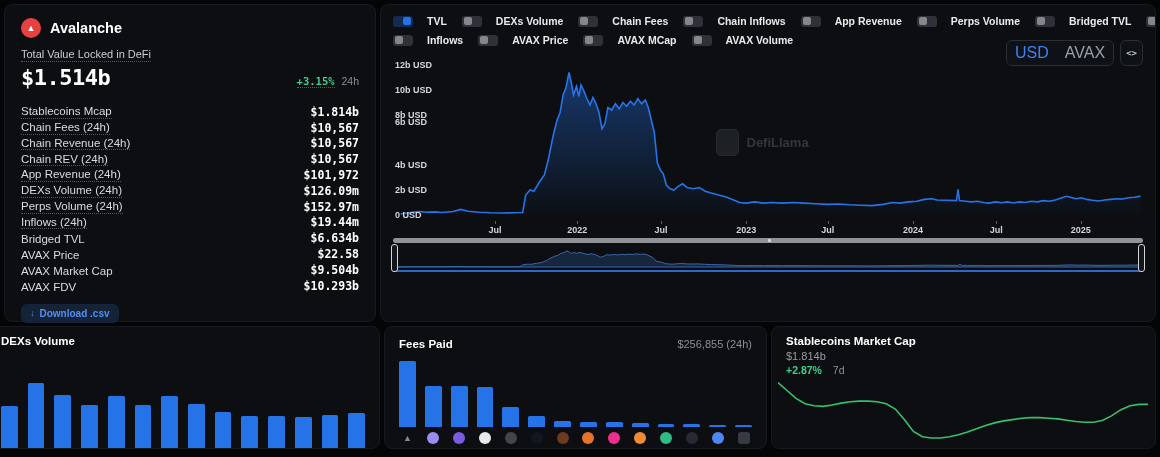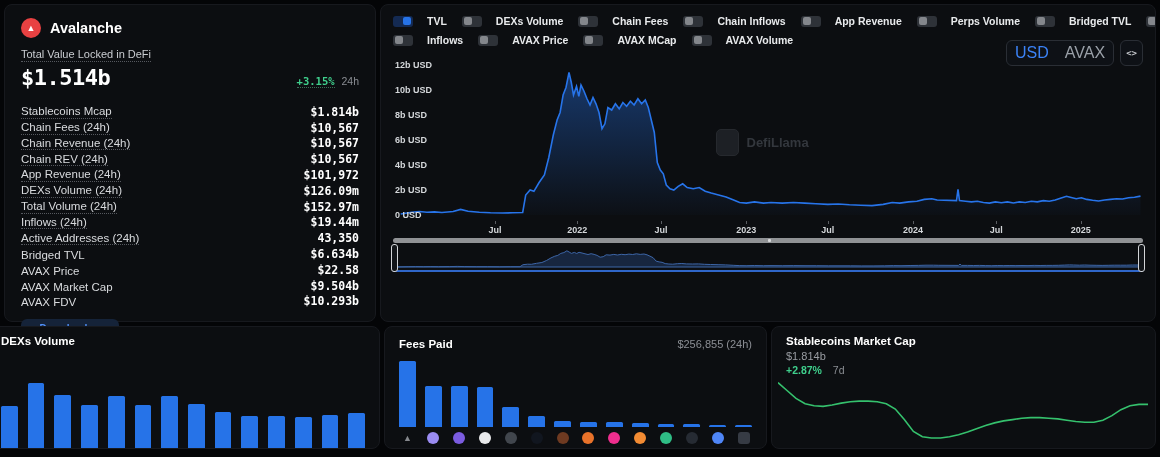--- a/index.html
+++ b/index.html
@@ -121,30 +121,26 @@
           </div>
           <div class="mrow">
             <span class="mlabel dot">App Revenue (24h)</span>
             <span class="mvalue">$101,972</span>
           </div>
           <div class="mrow">
             <span class="mlabel dot">DEXs Volume (24h)</span>
             <span class="mvalue">$126.09m</span>
           </div>
           <div class="mrow">
-            <span class="mlabel dot">Total Volume (24h)</span>
+            <span class="mlabel dot">Perps Volume (24h)</span>
             <span class="mvalue">$152.97m</span>
           </div>
           <div class="mrow">
             <span class="mlabel dot">Inflows (24h)</span>
             <span class="mvalue">$19.44m</span>
-          </div>
-          <div class="mrow">
-            <span class="mlabel dot">Active Addresses (24h)</span>
-            <span class="mvalue">43,350</span>
           </div>
           <div class="mrow">
             <span class="mlabel">Bridged TVL</span>
             <span class="mvalue">$6.634b</span>
           </div>
           <div class="mrow">
             <span class="mlabel">AVAX Price</span>
             <span class="mvalue">$22.58</span>
           </div>
           <div class="mrow">
@@ -259,21 +255,21 @@
           <path id="tvl-area" fill="url(#tvlgrad)" stroke="none" d="M7.7,157.0 L19.0,155.3 L26.4,154.5 L33.9,155.3 L41.4,154.9 L48.9,155.5 L60.1,154.5 L67.6,152.4 L75.1,154.3 L86.3,155.3 L97.5,155.8 L109.5,156.0 L119.9,155.8 L129.7,155.5 L132.7,138.0 L137.1,133.0 L140.9,134.3 L146.1,125.5 L151.4,118.0 L155.8,100.5 L160.3,78.0 L164.1,63.0 L167.1,55.5 L170.1,38.0 L173.0,30.5 L176.0,15.5 L178.3,25.5 L180.5,38.0 L183.5,29.3 L185.8,39.3 L188.0,28.0 L191.0,34.2 L194.0,41.8 L197.0,48.0 L200.0,40.5 L203.0,46.8 L206.0,55.5 L209.0,71.7 L211.9,66.8 L214.9,50.5 L218.7,53.0 L222.4,46.8 L226.2,51.8 L229.9,45.5 L233.6,49.3 L237.4,44.3 L241.1,48.0 L244.9,41.8 L248.6,46.8 L252.3,43.0 L255.3,50.5 L258.3,63.0 L261.3,75.5 L264.3,105.5 L267.3,113.0 L270.3,116.8 L273.3,128.0 L277.0,131.8 L280.8,133.0 L285.2,129.3 L289.7,126.8 L294.2,130.5 L300.2,131.8 L306.2,130.5 L312.2,134.3 L318.2,136.1 L325.6,138.0 L333.1,139.9 L340.6,143.0 L346.6,145.5 L353.3,146.1 L361.5,144.9 L370.5,146.1 L378.0,145.5 L389.2,146.1 L400.4,145.5 L411.7,146.1 L422.9,146.8 L434.8,147.4 L445.3,147.0 L456.5,147.8 L467.8,148.3 L479.0,148.6 L490.2,147.4 L499.2,145.5 L506.7,146.1 L515.6,144.9 L523.9,144.3 L531.3,142.4 L538.8,141.8 L544.1,143.0 L563.5,143.6 L565.0,132.4 L566.5,143.6 L572.5,144.3 L578.5,144.9 L584.4,144.3 L590.4,145.5 L596.4,146.1 L602.4,144.9 L608.4,145.8 L614.4,144.9 L620.4,146.0 L626.3,144.9 L632.3,145.5 L638.3,144.3 L644.3,144.9 L650.3,143.6 L656.3,144.3 L662.2,143.0 L668.2,141.1 L673.5,139.3 L677.2,140.3 L683.2,141.8 L688.4,140.8 L693.7,142.4 L699.6,143.3 L705.6,144.0 L711.6,143.0 L717.6,142.4 L723.6,141.8 L729.6,142.0 L735.5,140.8 L741.5,140.3 L747.5,139.1 L747.5,158 L7.7,158 Z"></path>
           <path id="tvl-line" fill="none" stroke-width="1.6" d="M7.7,157.0 L19.0,155.3 L26.4,154.5 L33.9,155.3 L41.4,154.9 L48.9,155.5 L60.1,154.5 L67.6,152.4 L75.1,154.3 L86.3,155.3 L97.5,155.8 L109.5,156.0 L119.9,155.8 L129.7,155.5 L132.7,138.0 L137.1,133.0 L140.9,134.3 L146.1,125.5 L151.4,118.0 L155.8,100.5 L160.3,78.0 L164.1,63.0 L167.1,55.5 L170.1,38.0 L173.0,30.5 L176.0,15.5 L178.3,25.5 L180.5,38.0 L183.5,29.3 L185.8,39.3 L188.0,28.0 L191.0,34.2 L194.0,41.8 L197.0,48.0 L200.0,40.5 L203.0,46.8 L206.0,55.5 L209.0,71.7 L211.9,66.8 L214.9,50.5 L218.7,53.0 L222.4,46.8 L226.2,51.8 L229.9,45.5 L233.6,49.3 L237.4,44.3 L241.1,48.0 L244.9,41.8 L248.6,46.8 L252.3,43.0 L255.3,50.5 L258.3,63.0 L261.3,75.5 L264.3,105.5 L267.3,113.0 L270.3,116.8 L273.3,128.0 L277.0,131.8 L280.8,133.0 L285.2,129.3 L289.7,126.8 L294.2,130.5 L300.2,131.8 L306.2,130.5 L312.2,134.3 L318.2,136.1 L325.6,138.0 L333.1,139.9 L340.6,143.0 L346.6,145.5 L353.3,146.1 L361.5,144.9 L370.5,146.1 L378.0,145.5 L389.2,146.1 L400.4,145.5 L411.7,146.1 L422.9,146.8 L434.8,147.4 L445.3,147.0 L456.5,147.8 L467.8,148.3 L479.0,148.6 L490.2,147.4 L499.2,145.5 L506.7,146.1 L515.6,144.9 L523.9,144.3 L531.3,142.4 L538.8,141.8 L544.1,143.0 L563.5,143.6 L565.0,132.4 L566.5,143.6 L572.5,144.3 L578.5,144.9 L584.4,144.3 L590.4,145.5 L596.4,146.1 L602.4,144.9 L608.4,145.8 L614.4,144.9 L620.4,146.0 L626.3,144.9 L632.3,145.5 L638.3,144.3 L644.3,144.9 L650.3,143.6 L656.3,144.3 L662.2,143.0 L668.2,141.1 L673.5,139.3 L677.2,140.3 L683.2,141.8 L688.4,140.8 L693.7,142.4 L699.6,143.3 L705.6,144.0 L711.6,143.0 L717.6,142.4 L723.6,141.8 L729.6,142.0 L735.5,140.8 L741.5,140.3 L747.5,139.1" stroke="#2774ea"></path>
         </svg>
         <div class="wm">
           <div class="wm-icon"></div>
           <div class="wm-text">DefiLlama</div>
         </div>
       <span class="ylab" style="top: 153px;">0 USD</span>
           <span class="ylab" style="top: 128px;">2b USD</span>
           <span class="ylab" style="top: 103px;">4b USD</span>
-          <span class="ylab" style="top: 78px;">6b USD</span>
+          <span class="ylab" style="top: 60px;">6b USD</span>
           <span class="ylab" style="top: 53px;">8b USD</span>
           <span class="ylab" style="top: 28px;">10b USD</span>
           <span class="ylab" style="top: 3px;">12b USD</span>
         </div>
       <div class="xaxis">
           <span class="xtick" style="left: 101.988px;"></span>
           <span class="xlab" style="left: 101.988px;">Jul</span>
           <span class="xtick" style="left: 184.268px;"></span>
           <span class="xlab" style="left: 184.268px;">2022</span>
           <span class="xtick" style="left: 268.044px;"></span>

